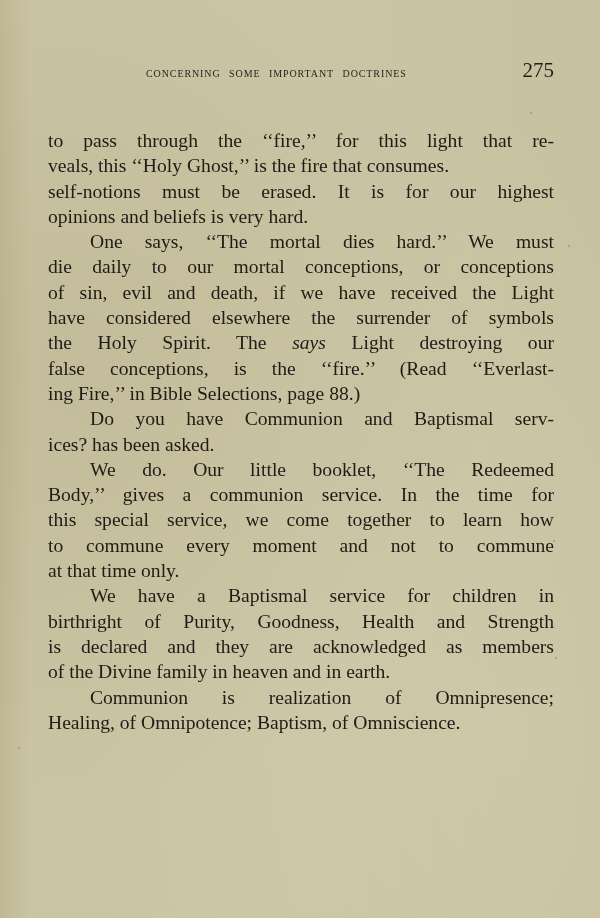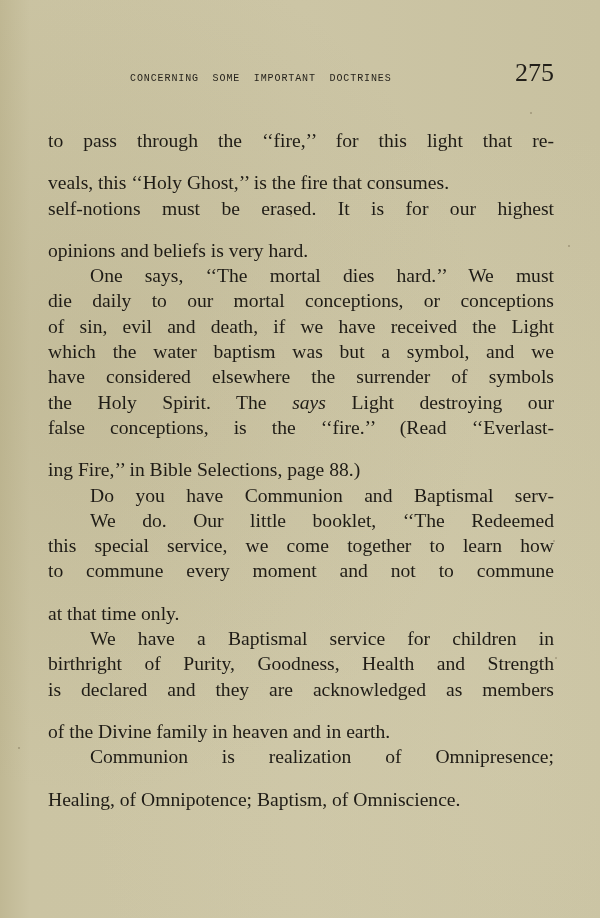--- a/index.html
+++ b/index.html
@@ -27,31 +27,32 @@
   .running-head {
     position: absolute;
     top: 58px;
     left: 130px;
     width: 424px;
     display: flex;
     justify-content: space-between;
     align-items: baseline;
   }
   .running-title {
-    font-family: Liberation Mono, monospace;
+    font-family: Liberation Serif, serif;
     font-size: 14.5px;
     letter-spacing: 0.9px;
     font-variant: small-caps;
     text-transform: lowercase;
     color: #221f19;
     word-spacing: 4px;
+    margin-left: 16px;
   }
   .page-number {
     font-family: "Liberation Serif", serif;
-    font-size: 26px;
+    font-size: 21px;
     color: #221f19;
   }
   .body-text {
     position: absolute;
     top: 128px;
     left: 48px;
     width: 506px;
     font-family: "Liberation Serif", serif;
     font-size: 19.6px;
     line-height: 25.3px;
@@ -63,21 +64,20 @@
   }
   .line {
     display: block;
     white-space: nowrap;
     text-align: justify;
     text-align-last: justify;
     height: 25.3px;
   }
   .line.last {
     text-align-last: left;
-    margin-top: 17px;
   }
   .indent {
     padding-left: 42px;
   }
   em {
     font-style: italic;
   }
   .speck {
     position: absolute;
     width: 2px; height: 2px;
@@ -100,31 +100,32 @@
         <span class="line last">veals, this ‘‘Holy Ghost,’’ is the fire that consumes.</span>
       </div>
       <div class="para">
         <span class="line">self-notions must be erased.  It is for our highest</span>
         <span class="line last">opinions and beliefs is very hard.</span>
       </div>
       <div class="para">
         <span class="line indent">One says, ‘‘The mortal dies hard.’’  We must</span>
         <span class="line">die daily to our mortal conceptions, or conceptions</span>
         <span class="line">of sin, evil and death, if we have received the Light</span>
-        <span class="line">which the water baptism was but a symbol, and we</span>
         <span class="line">have considered elsewhere the surrender of symbols</span>
         <span class="line">the Holy Spirit.  The <em>says</em> Light destroying our</span>
         <span class="line">false conceptions, is the ‘‘fire.’’  (Read ‘‘Everlast-</span>
         <span class="line last">ing Fire,’’ in Bible Selections, page 88.)</span>
       </div>
       <div class="para">
         <span class="line indent">Do you have Communion and Baptismal serv-</span>
+        <span class="line last">ices? has been asked.</span>
       </div>
       <div class="para">
         <span class="line indent">We do.  Our little booklet, ‘‘The Redeemed</span>
+        <span class="line">Body,’’ gives a communion service.  In the time for</span>
         <span class="line">this special service, we come together to learn how</span>
         <span class="line">to commune every moment and not to commune</span>
         <span class="line last">at that time only.</span>
       </div>
       <div class="para">
         <span class="line indent">We have a Baptismal service for children in</span>
         <span class="line">birthright of Purity, Goodness, Health and Strength</span>
         <span class="line">is declared and they are acknowledged as members</span>
         <span class="line last">of the Divine family in heaven and in earth.</span>
       </div>

